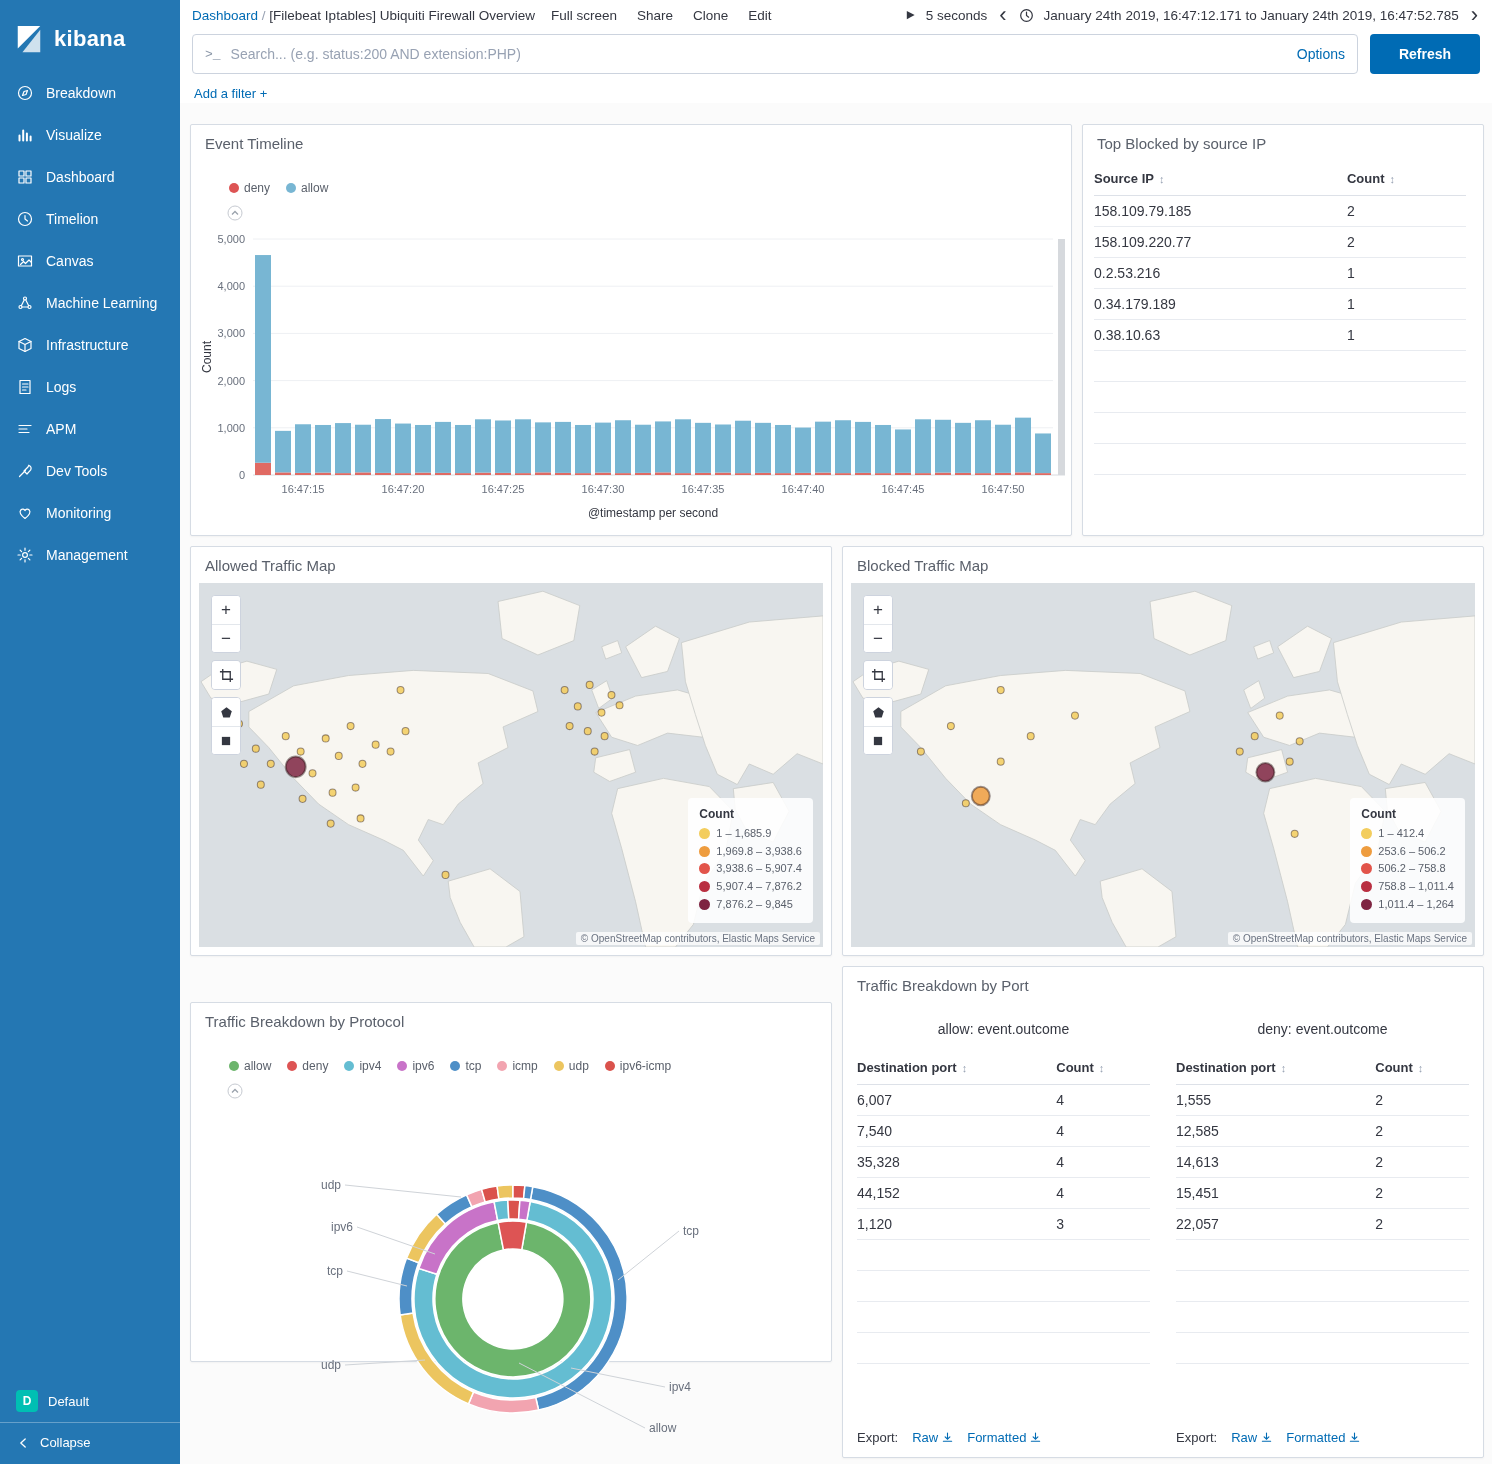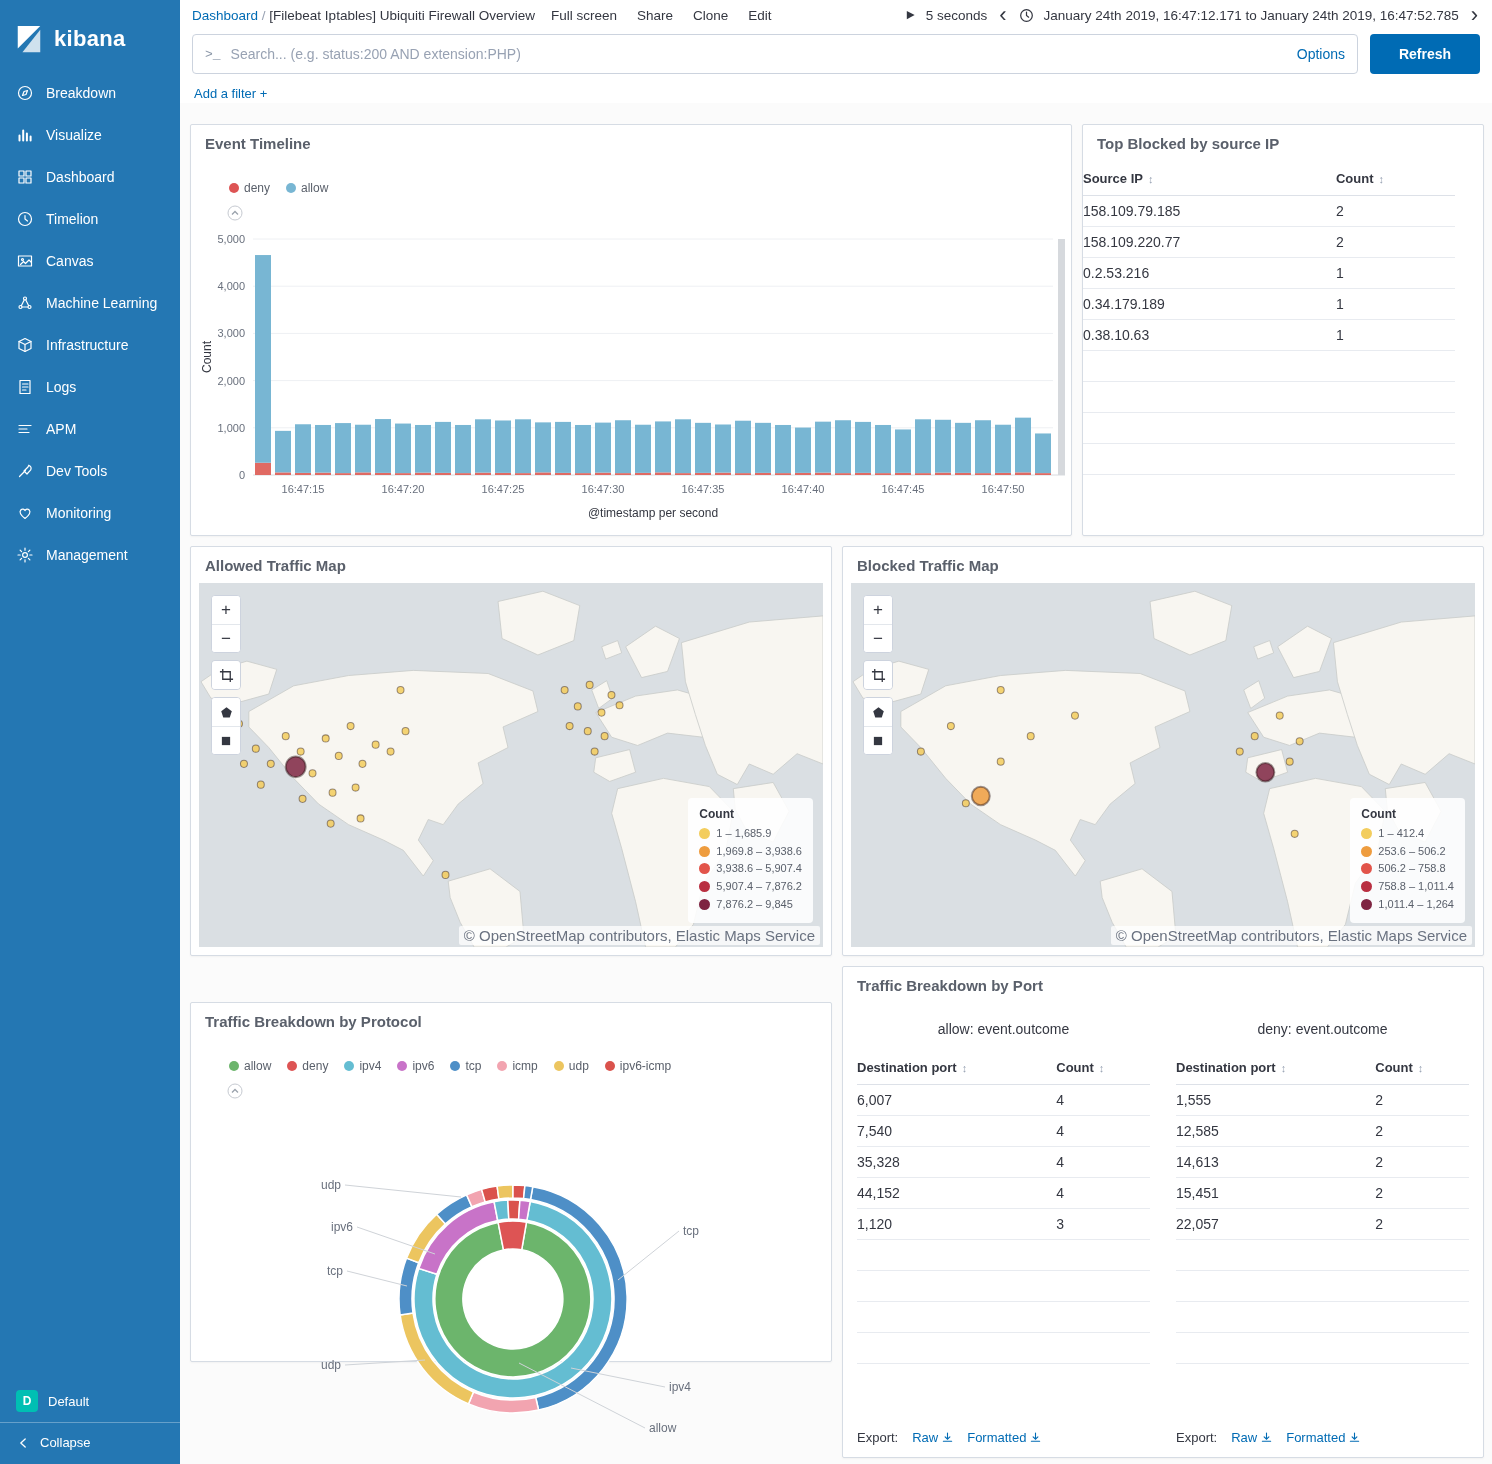--- a/index.html
+++ b/index.html
@@ -36,57 +36,57 @@
   .search-input{flex:1;border:none;outline:none;font-size:14px;font-family:Liberation Sans, sans-serif;color:#343741;background:transparent}
   .search-input::placeholder{color:#98a2b3}
   .options-link{color:var(--link);cursor:pointer;font-size:14px}
   .refresh-btn{width:110px;height:40px;background:var(--link);color:#fff;border:none;border-radius:4px;font-size:14px;font-weight:bold;cursor:pointer;font-family:"Liberation Sans",sans-serif}
   .filter-row{padding:8px 14px 2px;font-size:13px;background:#fff}
   .add-filter{color:var(--link);cursor:pointer}
 
   
   .panels{position:absolute;top:110px;left:0;right:0;height:1354px}
   .panel{position:absolute;background:#fff;border:1px solid #d6dce4;border-radius:2px;box-shadow:0 1px 2px rgba(0,0,0,.04)}
-  .panel-title{font-size:15px;font-weight:bold;color:#5a606b;padding:10px 14px;white-space:nowrap;overflow:hidden}
+  .panel-title{font-size:15px;font-weight:normal;color:#5a606b;padding:10px 14px;white-space:nowrap;overflow:hidden}
   .p-timeline{left:10px;top:14px;width:882px;height:412px}
   .p-topblocked{left:902px;top:14px;width:402px;height:412px}
   .p-map1{left:10px;top:436px;width:642px;height:410px}
   .p-map2{left:662px;top:436px;width:642px;height:410px}
   .p-protocol{left:10px;top:892px;width:642px;height:360px}
   .p-port{left:662px;top:856px;width:642px;height:492px}
 
   .chart-legend{position:absolute;left:38px;top:56px;display:flex;gap:16px;font-size:12px;color:#5a606b;align-items:center}
   .leg-item{display:inline-flex;align-items:center;gap:5px;cursor:pointer}
   .leg-dot{width:10px;height:10px;border-radius:50%;display:inline-block}
   .legend-collapse{position:absolute;left:36px;top:80px;background:none;border:none;cursor:pointer;padding:0}
 
   .chart-svg{position:absolute;left:8px;top:100px}
   .tick{font-size:11px;fill:#69707d}
   .axis-label{font-size:12px;fill:#343741}
   .callout{font-size:12px;fill:#69707d}
 
   
-  .kb-table{width:calc(100% - 28px);margin:0 0;border-collapse:collapse;table-layout:fixed}
+  .kb-table{width:calc(100% - 28px);margin:0 11px;border-collapse:collapse;table-layout:fixed}
   .kb-table th{text-align:left;font-size:13px;font-weight:bold;color:#343741;padding:9px 0;border-bottom:1px solid #dde1e8;cursor:pointer;white-space:nowrap}
   .kb-table td{font-size:14px;color:#343741;padding:7px 0;border-bottom:1px solid #e8ebf0;white-space:nowrap}
   .kb-table .count-col{width:32%}
   .sort{color:#98a2b3;font-size:11px;margin-left:5px}
 
   
   .map-wrap{position:absolute;left:8px;right:8px;top:36px;bottom:8px;overflow:hidden;background:#dadfe3;cursor:grab}
   .map-svg{width:100%;height:100%;display:block}
   .map-controls{position:absolute;left:12px;top:12px;display:flex;flex-direction:column;gap:7px}
   .mc-group{background:#fff;border:1px solid #cdd3de;border-radius:4px;display:flex;flex-direction:column;overflow:hidden}
   .mc-btn{width:28px;height:28px;display:flex;align-items:center;justify-content:center;font-size:17px;color:#343741;background:#fff;border:none;cursor:pointer;font-family:"Liberation Sans",sans-serif}
   .mc-group .mc-btn + .mc-btn{border-top:1px solid #e3e7ec}
   .map-legend{position:absolute;right:10px;bottom:24px;background:rgba(255,255,255,.87);border-radius:4px;padding:8px 11px;font-size:11px;color:#5a606b;line-height:1.35}
   .ml-title{font-weight:bold;font-size:12px;color:#343741;margin-bottom:4px}
   .ml-row{display:flex;align-items:center;gap:6px;margin:3px 0;white-space:nowrap}
   .ml-dot{width:11px;height:11px;border-radius:50%;display:inline-block;flex-shrink:0}
-  .map-attr{position:absolute;right:3px;bottom:2px;font-size:15px;color:#6a7280;background:rgba(255,255,255,.75);padding:1px 5px;border-radius:2px}
+  .map-attr{position:absolute;right:3px;bottom:2px;font-size:10px;color:#6a7280;background:rgba(255,255,255,.75);padding:1px 5px;border-radius:2px}
 
   
   .port-tables{position:absolute;top:48px;left:14px;right:14px;bottom:10px;display:flex;gap:26px}
   .port-col{flex:1;display:flex;flex-direction:column;min-width:0}
   .port-subtitle{text-align:center;font-size:14px;color:#343741;margin:6px 0 14px}
   .port-col .kb-table{width:100%;margin:0}
   .port-export{margin-top:auto;padding:10px 0 2px;font-size:13px;color:#343741;display:flex;gap:14px;align-items:center}
   .export-link{color:var(--link);text-decoration:none;display:inline-flex;align-items:center;gap:4px;cursor:pointer}
 </style>
 </head>

